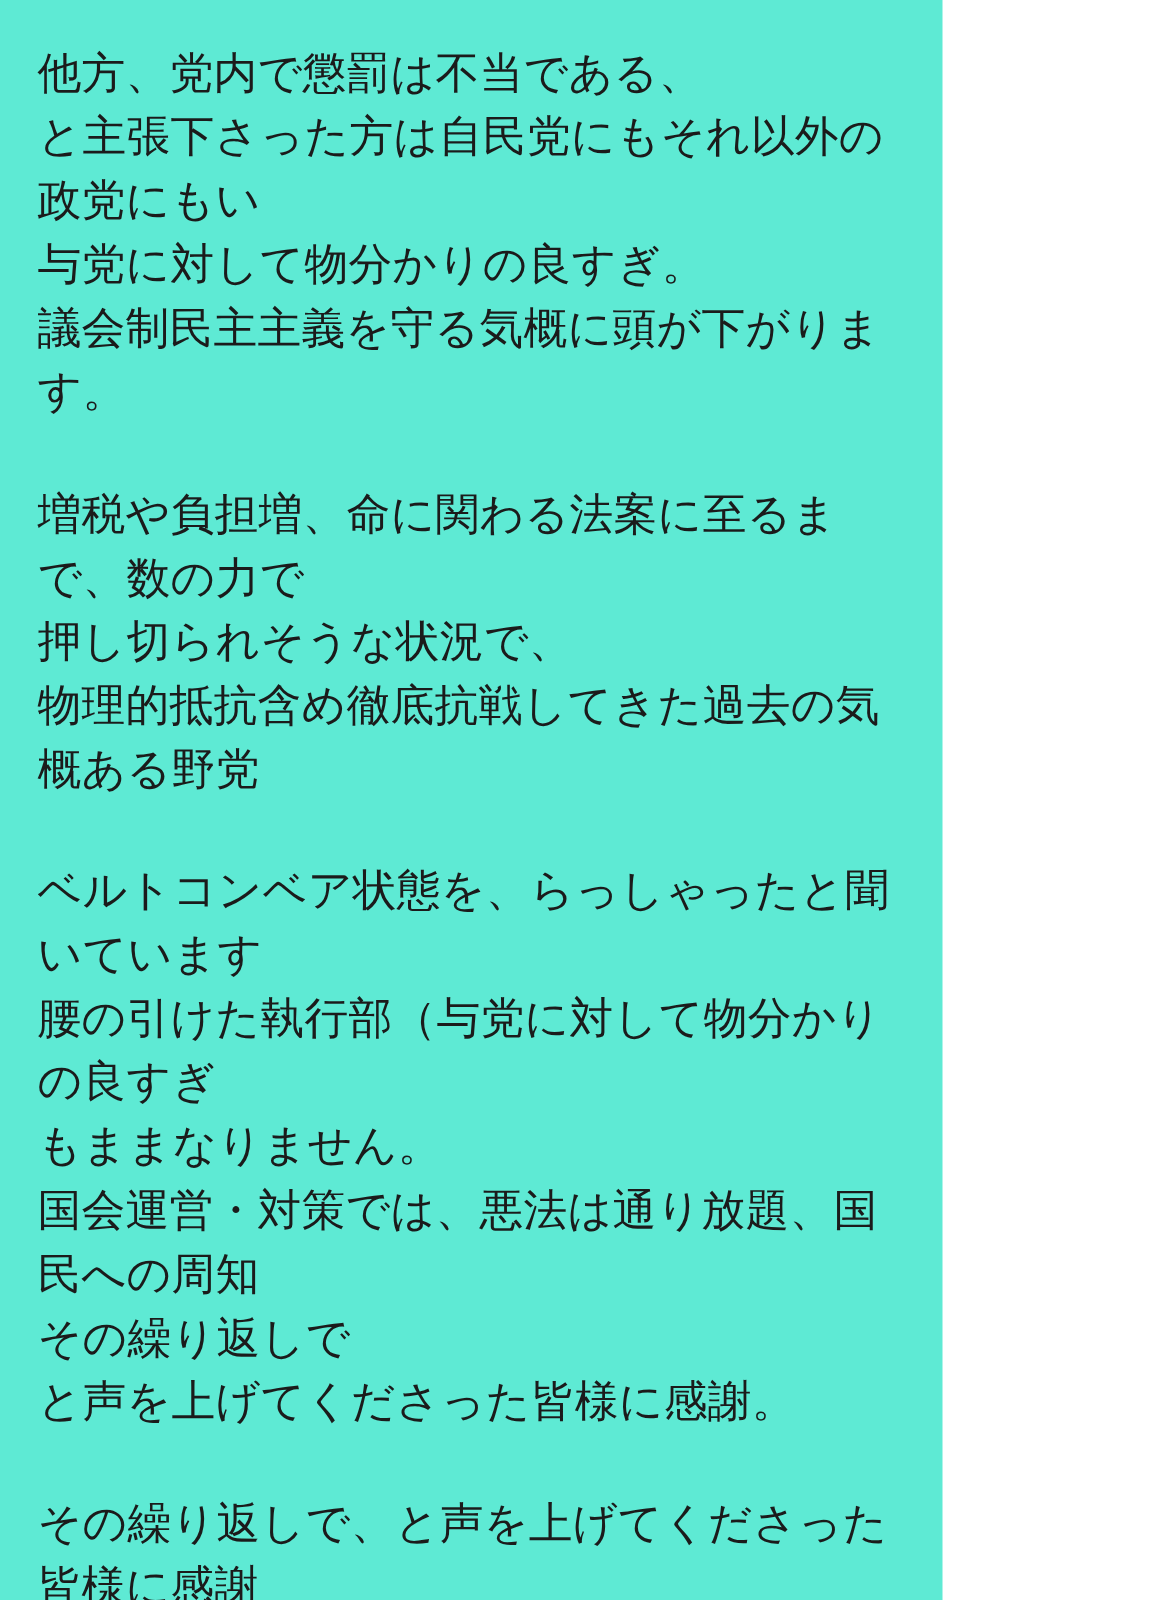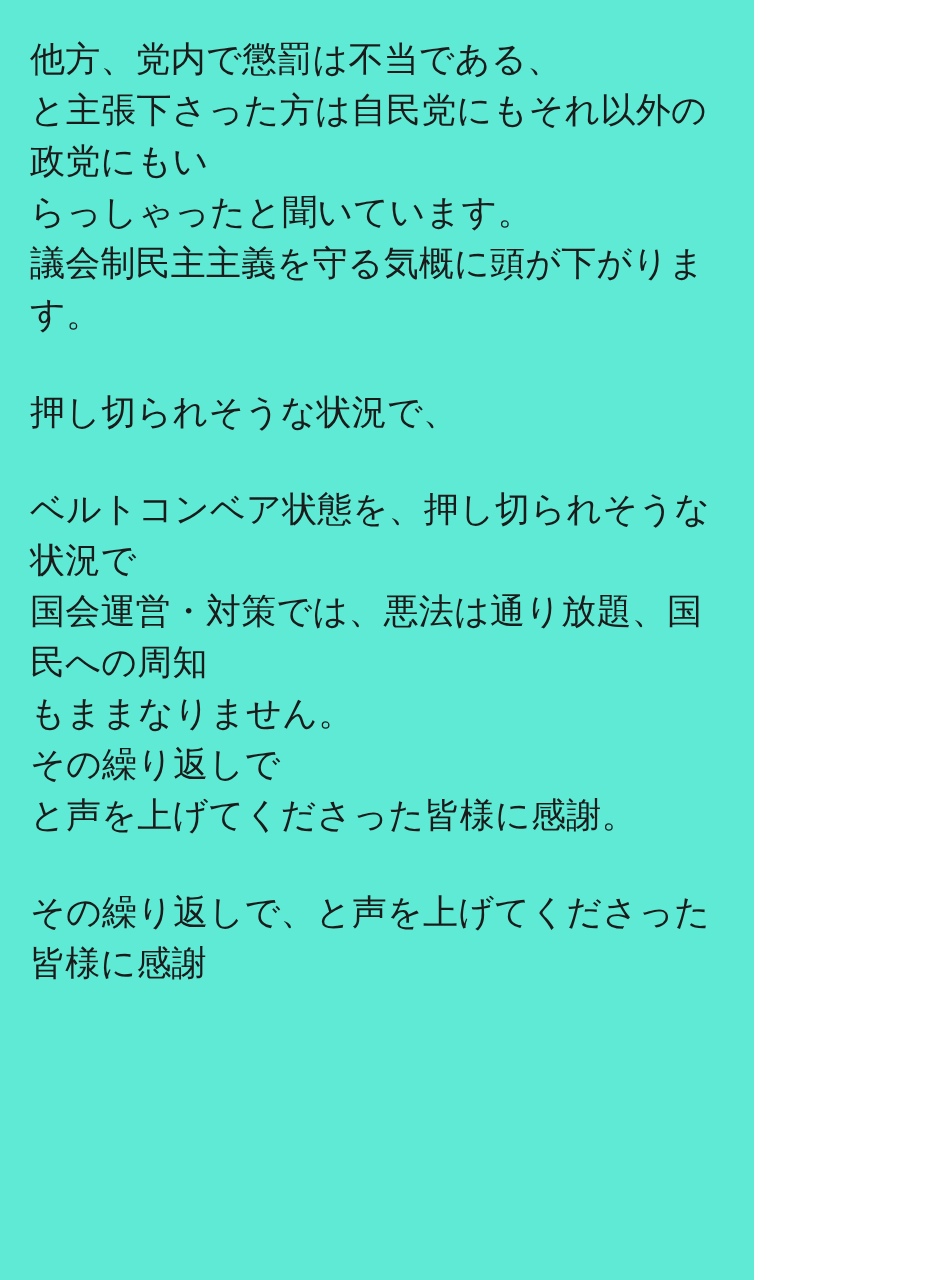--- a/index.html
+++ b/index.html
@@ -41,34 +41,37 @@
 </style>
 </head>
 <body>
 
 <div class="page">
   <div class="doc-body">
 
     <div class="para">
       <span class="line">他方、党内で懲罰は不当である、</span>
       <span class="line">と主張下さった方は自民党にもそれ以外の政党にもい</span>
-      <span class="line">らっしゃったと聞いています。</span>
+      <span class="line">与党に対して物分かりの良すぎ。</span>
       <span class="line">議会制民主主義を守る気概に頭が下がります。</span>
     </div>
     <span class="spacer"></span>
 
     <div class="para">
+      <span class="line">増税や負担増、命に関わる法案に至るまで、数の力で</span>
       <span class="line">押し切られそうな状況で、</span>
+      <span class="line">物理的抵抗含め徹底抗戦してきた過去の気概ある野党</span>
     </div>
     <span class="spacer"></span>
 
     <div class="para">
-      <span class="line">ベルトコンベア状態を、押し切られそうな状況で</span>
+      <span class="line">ベルトコンベア状態を、らっしゃったと聞いています</span>
+      <span class="line">腰の引けた執行部（与党に対して物分かりの良すぎ</span>
+      <span class="line">もままなりません。</span>
       <span class="line">国会運営・対策では、悪法は通り放題、国民への周知</span>
-      <span class="line">もままなりません。</span>
       <span class="line">その繰り返しで</span>
       <span class="line">と声を上げてくださった皆様に感謝。</span>
     </div>
     <span class="spacer"></span>
 
     <div class="para">
       <span class="line">その繰り返しで、と声を上げてくださった皆様に感謝</span>
     </div>
     <span class="spacer"></span>
 

